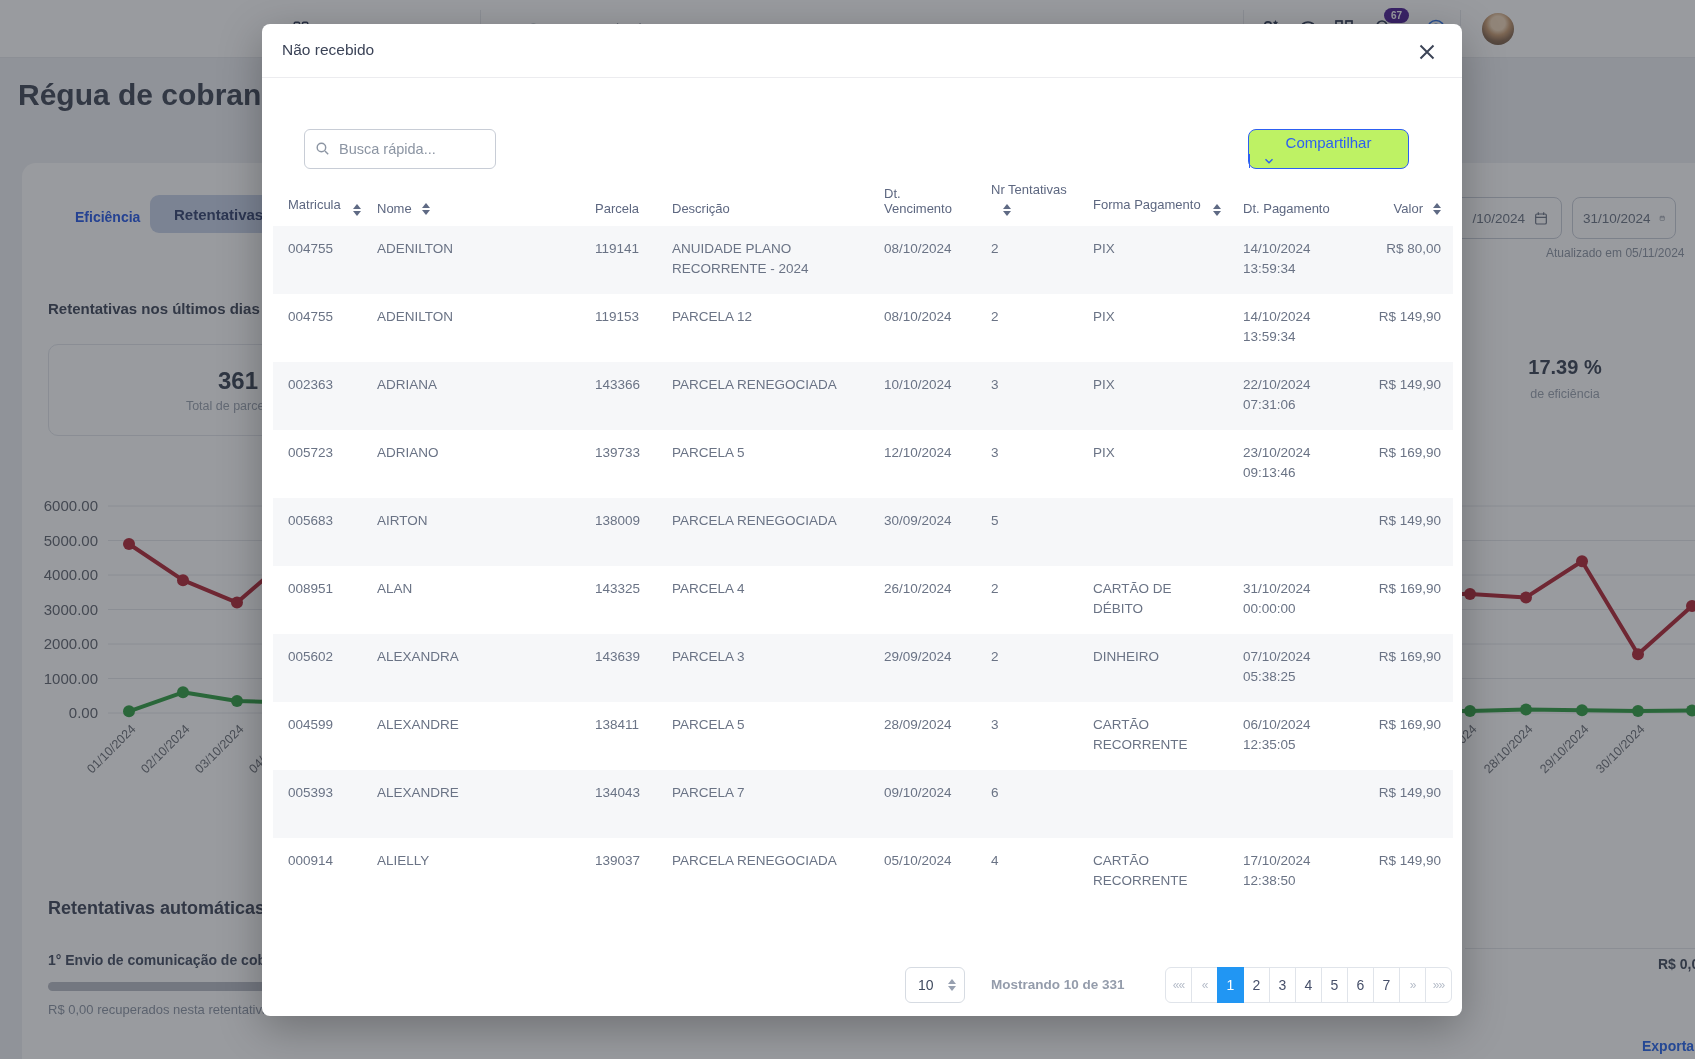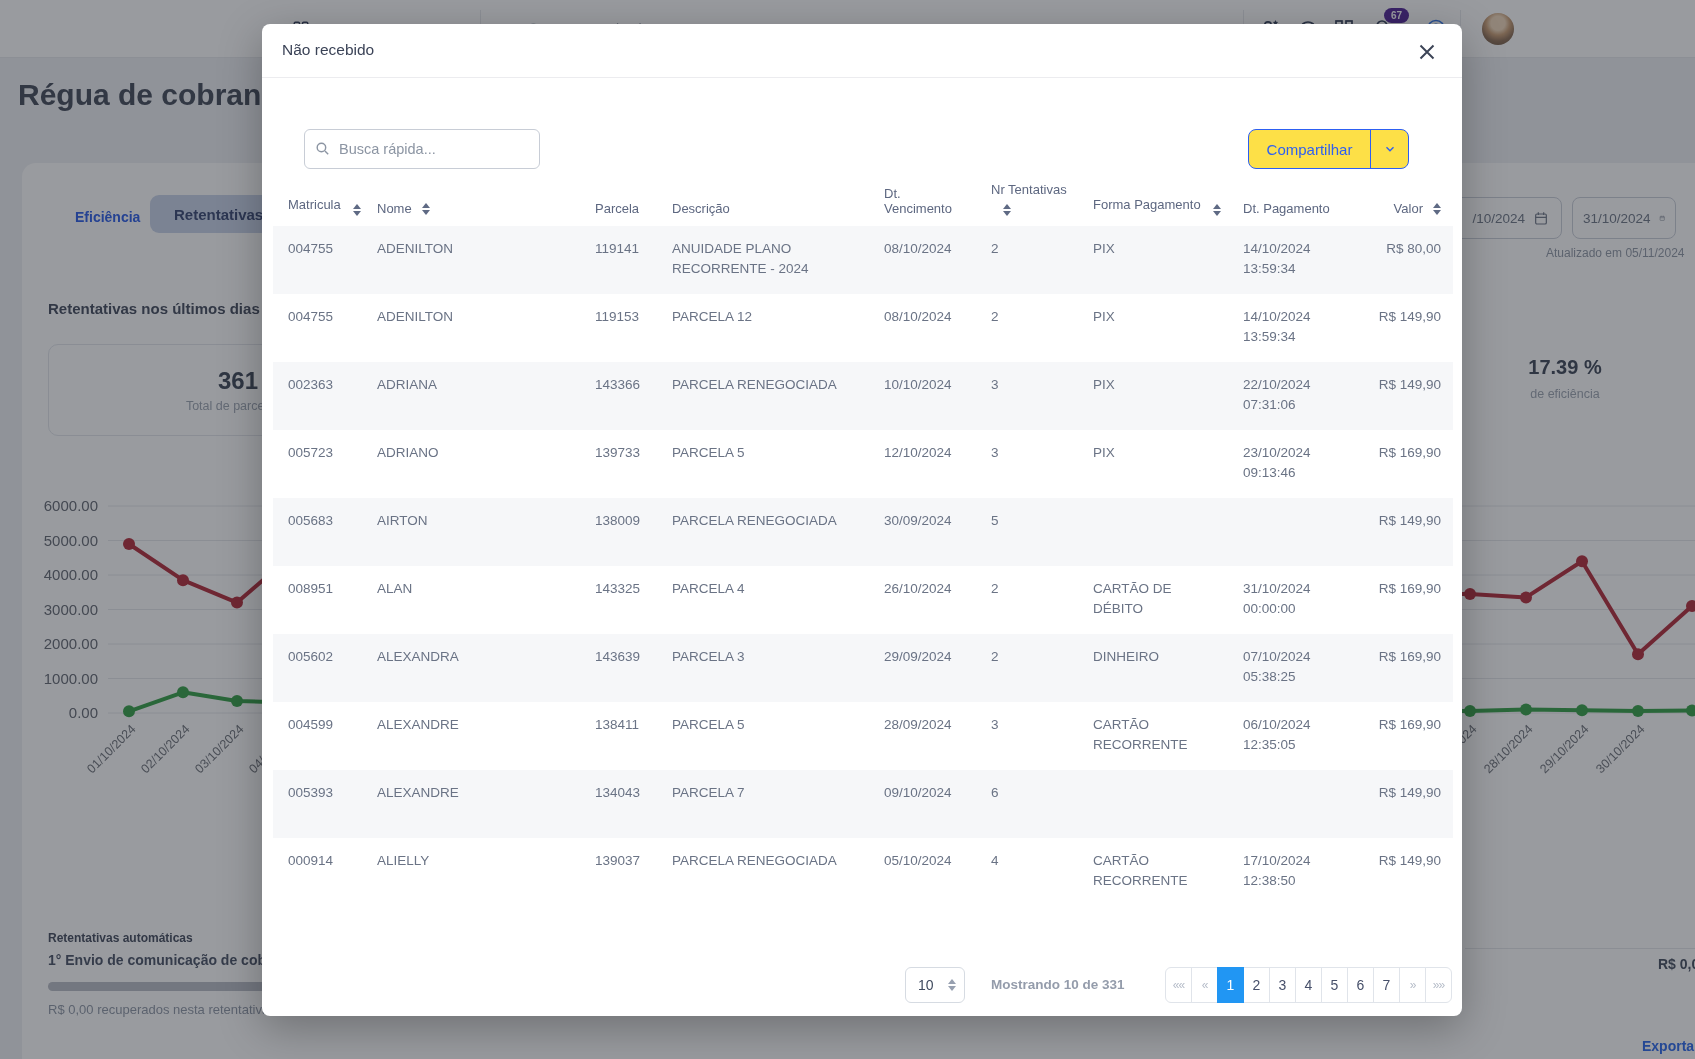--- a/index.html
+++ b/index.html
@@ -40,40 +40,40 @@
 
   
   #chart-area { position:absolute; left:0; top:0; width:1695px; height:1059px; z-index:1; pointer-events:none; }
   #chart-svg { position:absolute; left:60px; top:492px; }
   .grid { stroke:#e4e6ea; stroke-width:1; }
   .series { fill:none; stroke-width:4; stroke-linejoin:round; stroke-linecap:round; }
   .ylabel { position:absolute; left:20px; width:78px; text-align:right; font-size:15px; color:#5f646e; }
   .xlabel { position:absolute; top:722px; white-space:nowrap; font-size:12.5px; color:#6a6e76; transform:rotate(-45deg); transform-origin:100% 0; }
 
   
-  .bottom-title { position:absolute; left:48px; top:898px; font-size:12px; font-weight:700; color:#3d4557; z-index:1;margin-top:33px; }
+  .bottom-title { position:absolute; left:48px; top:898px; font-size:18px; font-weight:700; color:#3d4557; z-index:1; }
   .retry-title { position:absolute; left:48px; top:952px; font-size:14px; font-weight:700; color:#434c60; z-index:1; }
   .progress { position:absolute; left:48px; top:982px; width:712px; height:9px; background:#b7bbc5; border-radius:5px; z-index:1; }
   .recovered { position:absolute; left:48px; top:1002px; font-size:13px; color:#8b94a3; z-index:1; }
   .right-divider { position:absolute; left:1465px; top:948px; width:230px; height:1px; background:#e4e6ea; z-index:1; }
   .retry-amount { position:absolute; left:1658px; top:956px; font-size:14px; font-weight:700; color:#3f4859; white-space:nowrap; z-index:1; }
   .export-link { position:absolute; left:1642px; top:1038px; font-size:14px; font-weight:700; color:#2563eb; white-space:nowrap; z-index:1; }
 
   
   .overlay { position:absolute; inset:0; background:rgba(38,42,51,0.47); z-index:5; }
   .modal { position:absolute; left:262px; top:24px; width:1200px; height:992px; background:#fff; border-radius:8px; z-index:10;
            box-shadow:0 12px 44px rgba(0,0,0,0.28); }
   .m-head { position:absolute; left:0; top:0; width:100%; height:54px; border-bottom:1px solid #ececef; }
   .m-title { position:absolute; left:20px; top:17px; font-size:15.5px; color:#3b4357; }
   .m-close { position:absolute; left:1152px; top:15px; width:26px; height:26px; cursor:pointer; }
-  .m-search { position:absolute; left:42px; top:105px; width:236px; height:40px; }
+  .m-search { position:absolute; left:42px; top:105px; width:192px; height:40px; }
   .m-search input { width:100%; height:100%; border:1px solid #c8cdd6; border-radius:6px; padding:0 10px 0 34px; font-size:14.5px; color:#3b4357; outline:none; font-family:"Liberation Sans",sans-serif; }
   .m-search input::placeholder { color:#8c95a3; }
   .m-search svg { position:absolute; left:10px; top:11px; }
-  .share-btn { position:absolute; left:986px; top:105px; width:161px; height:40px; border:1px solid #2d5ff2; border-radius:8px; display:flex; color:#2d5ff2; background:#fde047; }
+  .share-btn { position:absolute; left:986px; top:105px; width:161px; height:40px; border:1px solid #2d5ff2; border-radius:8px; display:flex; color:#2d5ff2; background:#bef264;flex-direction:column; }
   .share-main { flex:1; display:flex; align-items:center; justify-content:center; font-size:15px; cursor:pointer; }
   .share-caret { width:38px; border-left:1px solid #2d5ff2; display:flex; align-items:center; justify-content:center; cursor:pointer; }
 
   
   table.data { position:absolute; left:11px; top:158px; width:1180px; border-collapse:collapse; table-layout:fixed; }
   table.data th { vertical-align:bottom; text-align:left; font-weight:400; font-size:13px; color:#5d6780; padding:0 0 10px 14px; }
   table.data th.col-matricula { padding-left:15px; }
   table.data th.col-valor .h-row { justify-content:flex-end; padding-right:12px; }
   table.data td { vertical-align:top; height:68px; padding:13px 0 0 14px; font-size:13.5px; color:#6a7385; line-height:20px; overflow:hidden; }
   table.data td.col-matricula { padding-left:15px; }

